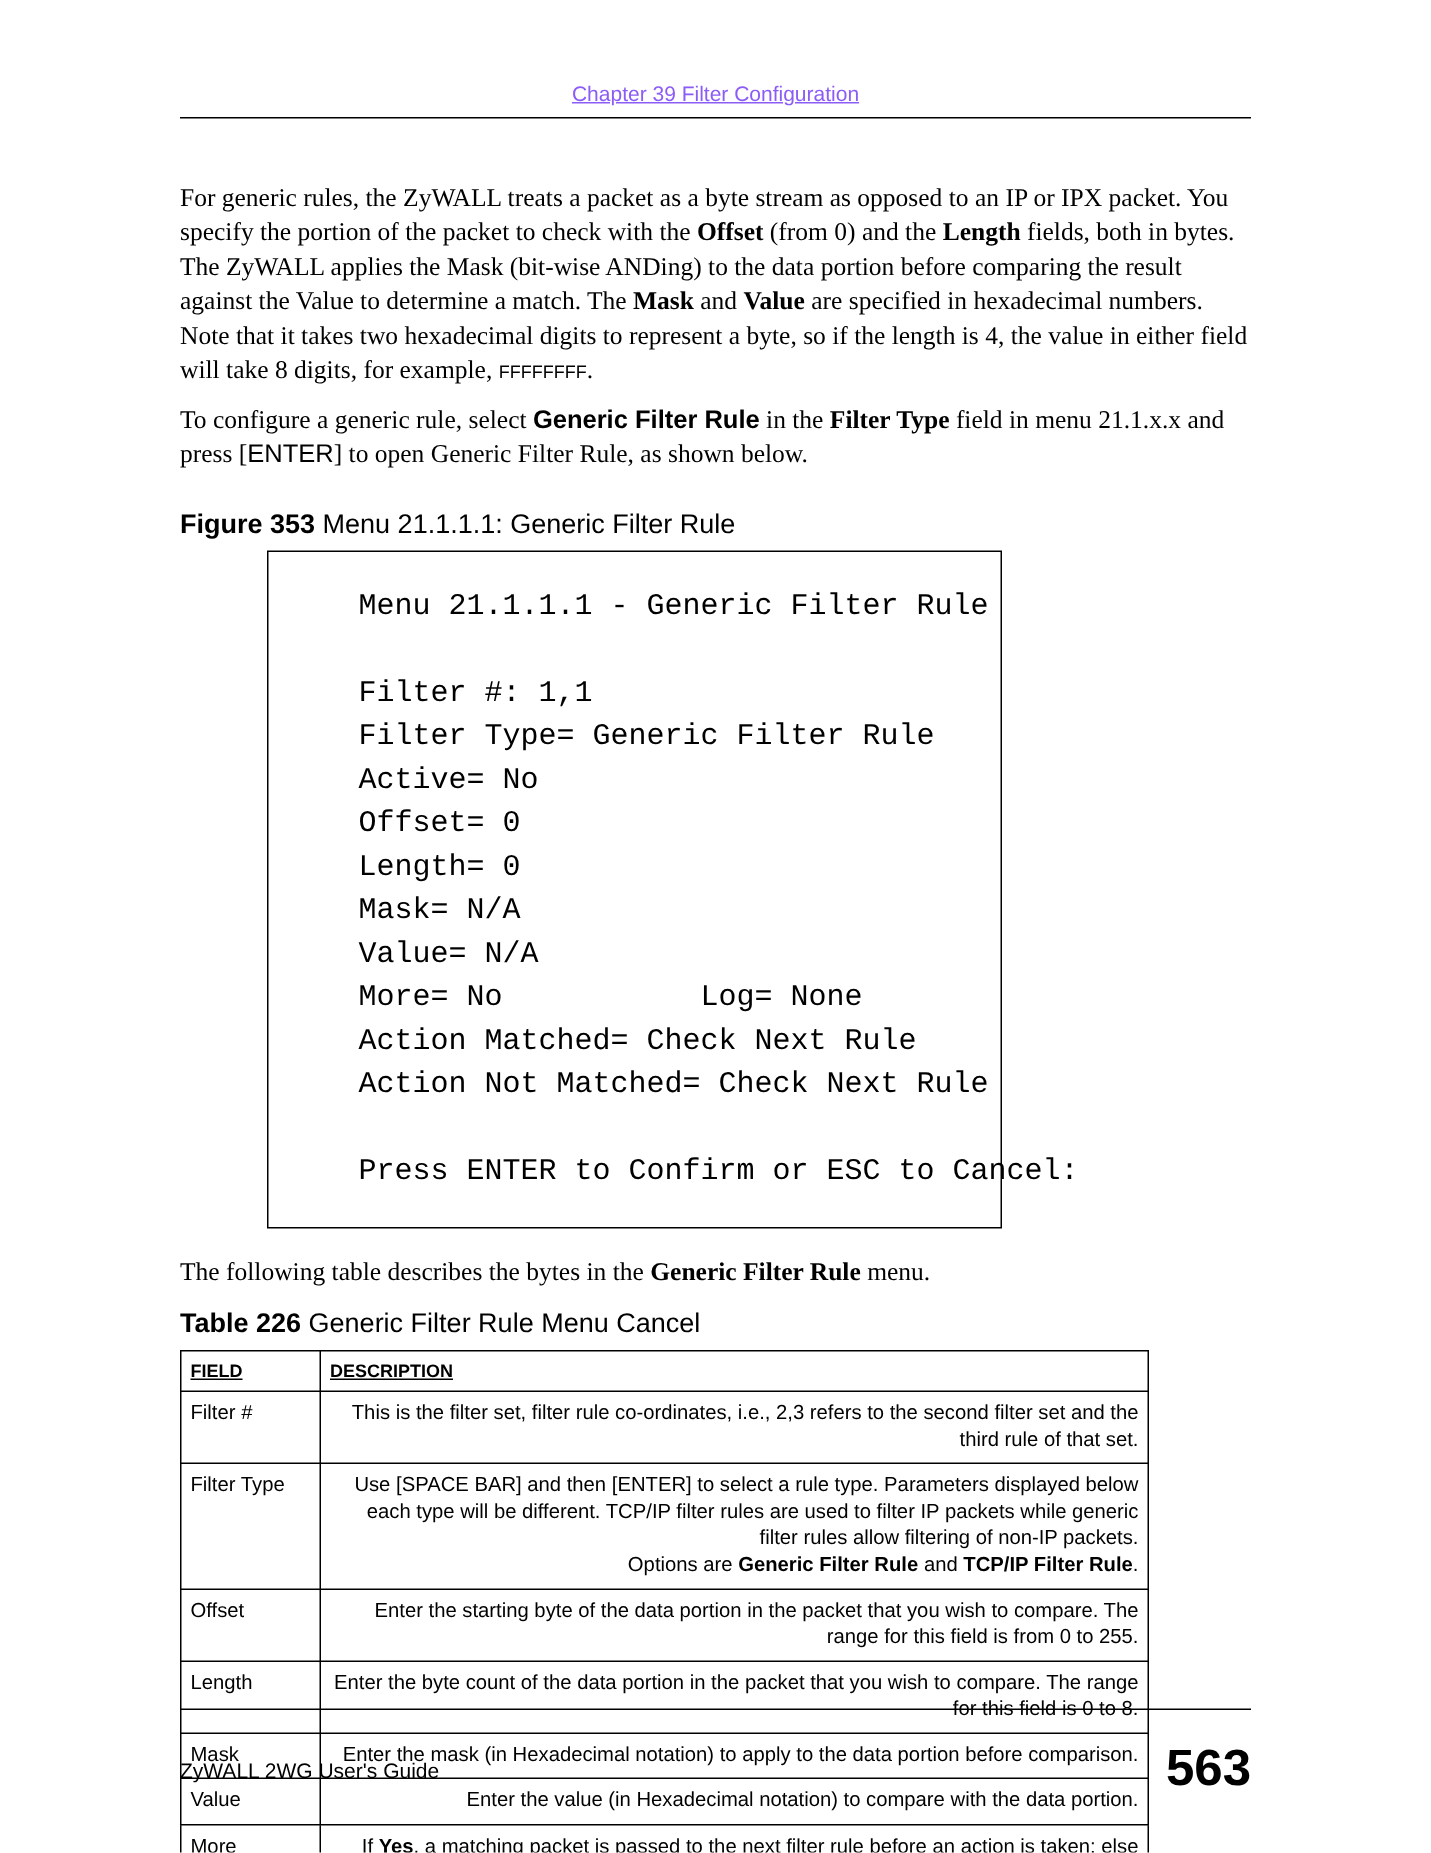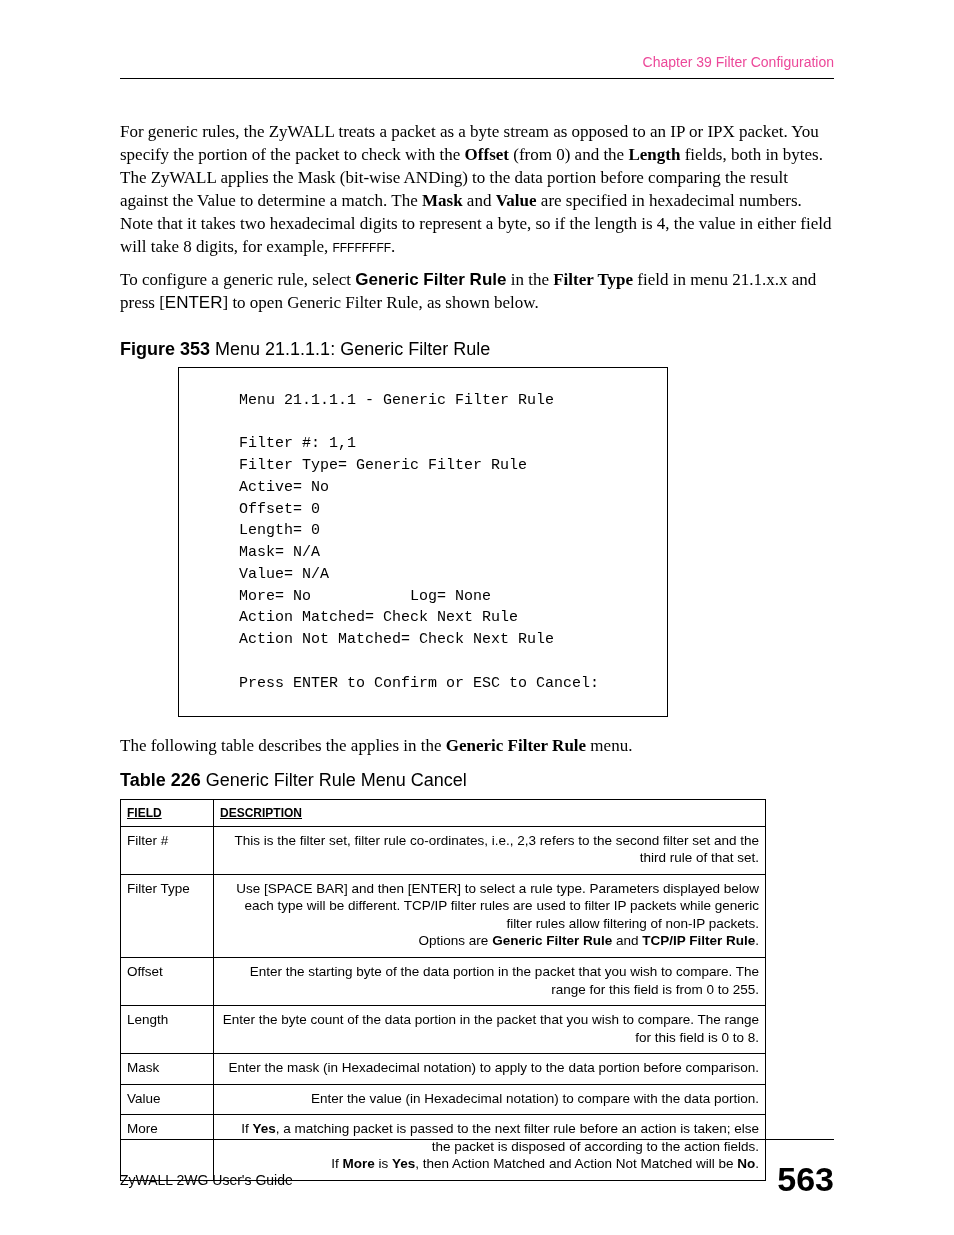--- a/index.html
+++ b/index.html
@@ -16,24 +16,25 @@
   .page {
     box-sizing: border-box;
     width: 954px;
     height: 1235px;
     padding: 54px 120px 0 120px;
     position: relative;
   }
   .header {
     border-bottom: 1px solid #000;
     padding-bottom: 8px;
-    text-align: right;
+    text-align: center;
     font-family: Arial, Helvetica, sans-serif;
     font-size: 14px;
-    color: #ec4899;
+    color: #8b5cf6;
+    text-decoration: underline;
   }
   .body {
     padding-top: 42px;
     font-size: 17px;
     line-height: 1.35;
   }
   .body p {
     margin: 0 0 10px 0;
   }
   .body b { font-weight: bold; }
@@ -48,21 +49,21 @@
     margin: 22px 0 6px 0;
   }
   .caption b { font-weight: bold; }
   .screenshot {
     width: 490px;
     box-sizing: border-box;
     border: 1px solid #000;
     margin: 0 0 18px 58px;
     padding: 22px 16px 22px 60px;
     font-family: "Courier New", Courier, monospace;
-    font-size: 15px;
+    font-size: 20px;
     line-height: 1.45;
     white-space: pre;
     color: #000;
   }
   .table-intro {
     margin-top: 22px;
   }
   table.fields {
     border-collapse: collapse;
     width: 646px;
@@ -142,21 +143,21 @@
 Length= 0
 Mask= N/A
 Value= N/A
 More= No           Log= None
 Action Matched= Check Next Rule
 Action Not Matched= Check Next Rule
 
 Press ENTER to Confirm or ESC to Cancel:</div>
 
     <p class="table-intro">
-      <span>The following table describes the applies in the </span><b>Generic Filter Rule</b><span> menu.</span>
+      <span>The following table describes the bytes in the </span><b>Generic Filter Rule</b><span> menu.</span>
     </p>
 
     <div class="caption" style="margin-top:4px;">
       <b>Table 226</b><span>   Generic Filter Rule Menu Cancel</span>
     </div>
 
     <table class="fields">
       <thead>
         <tr>
           <th>FIELD</th>

